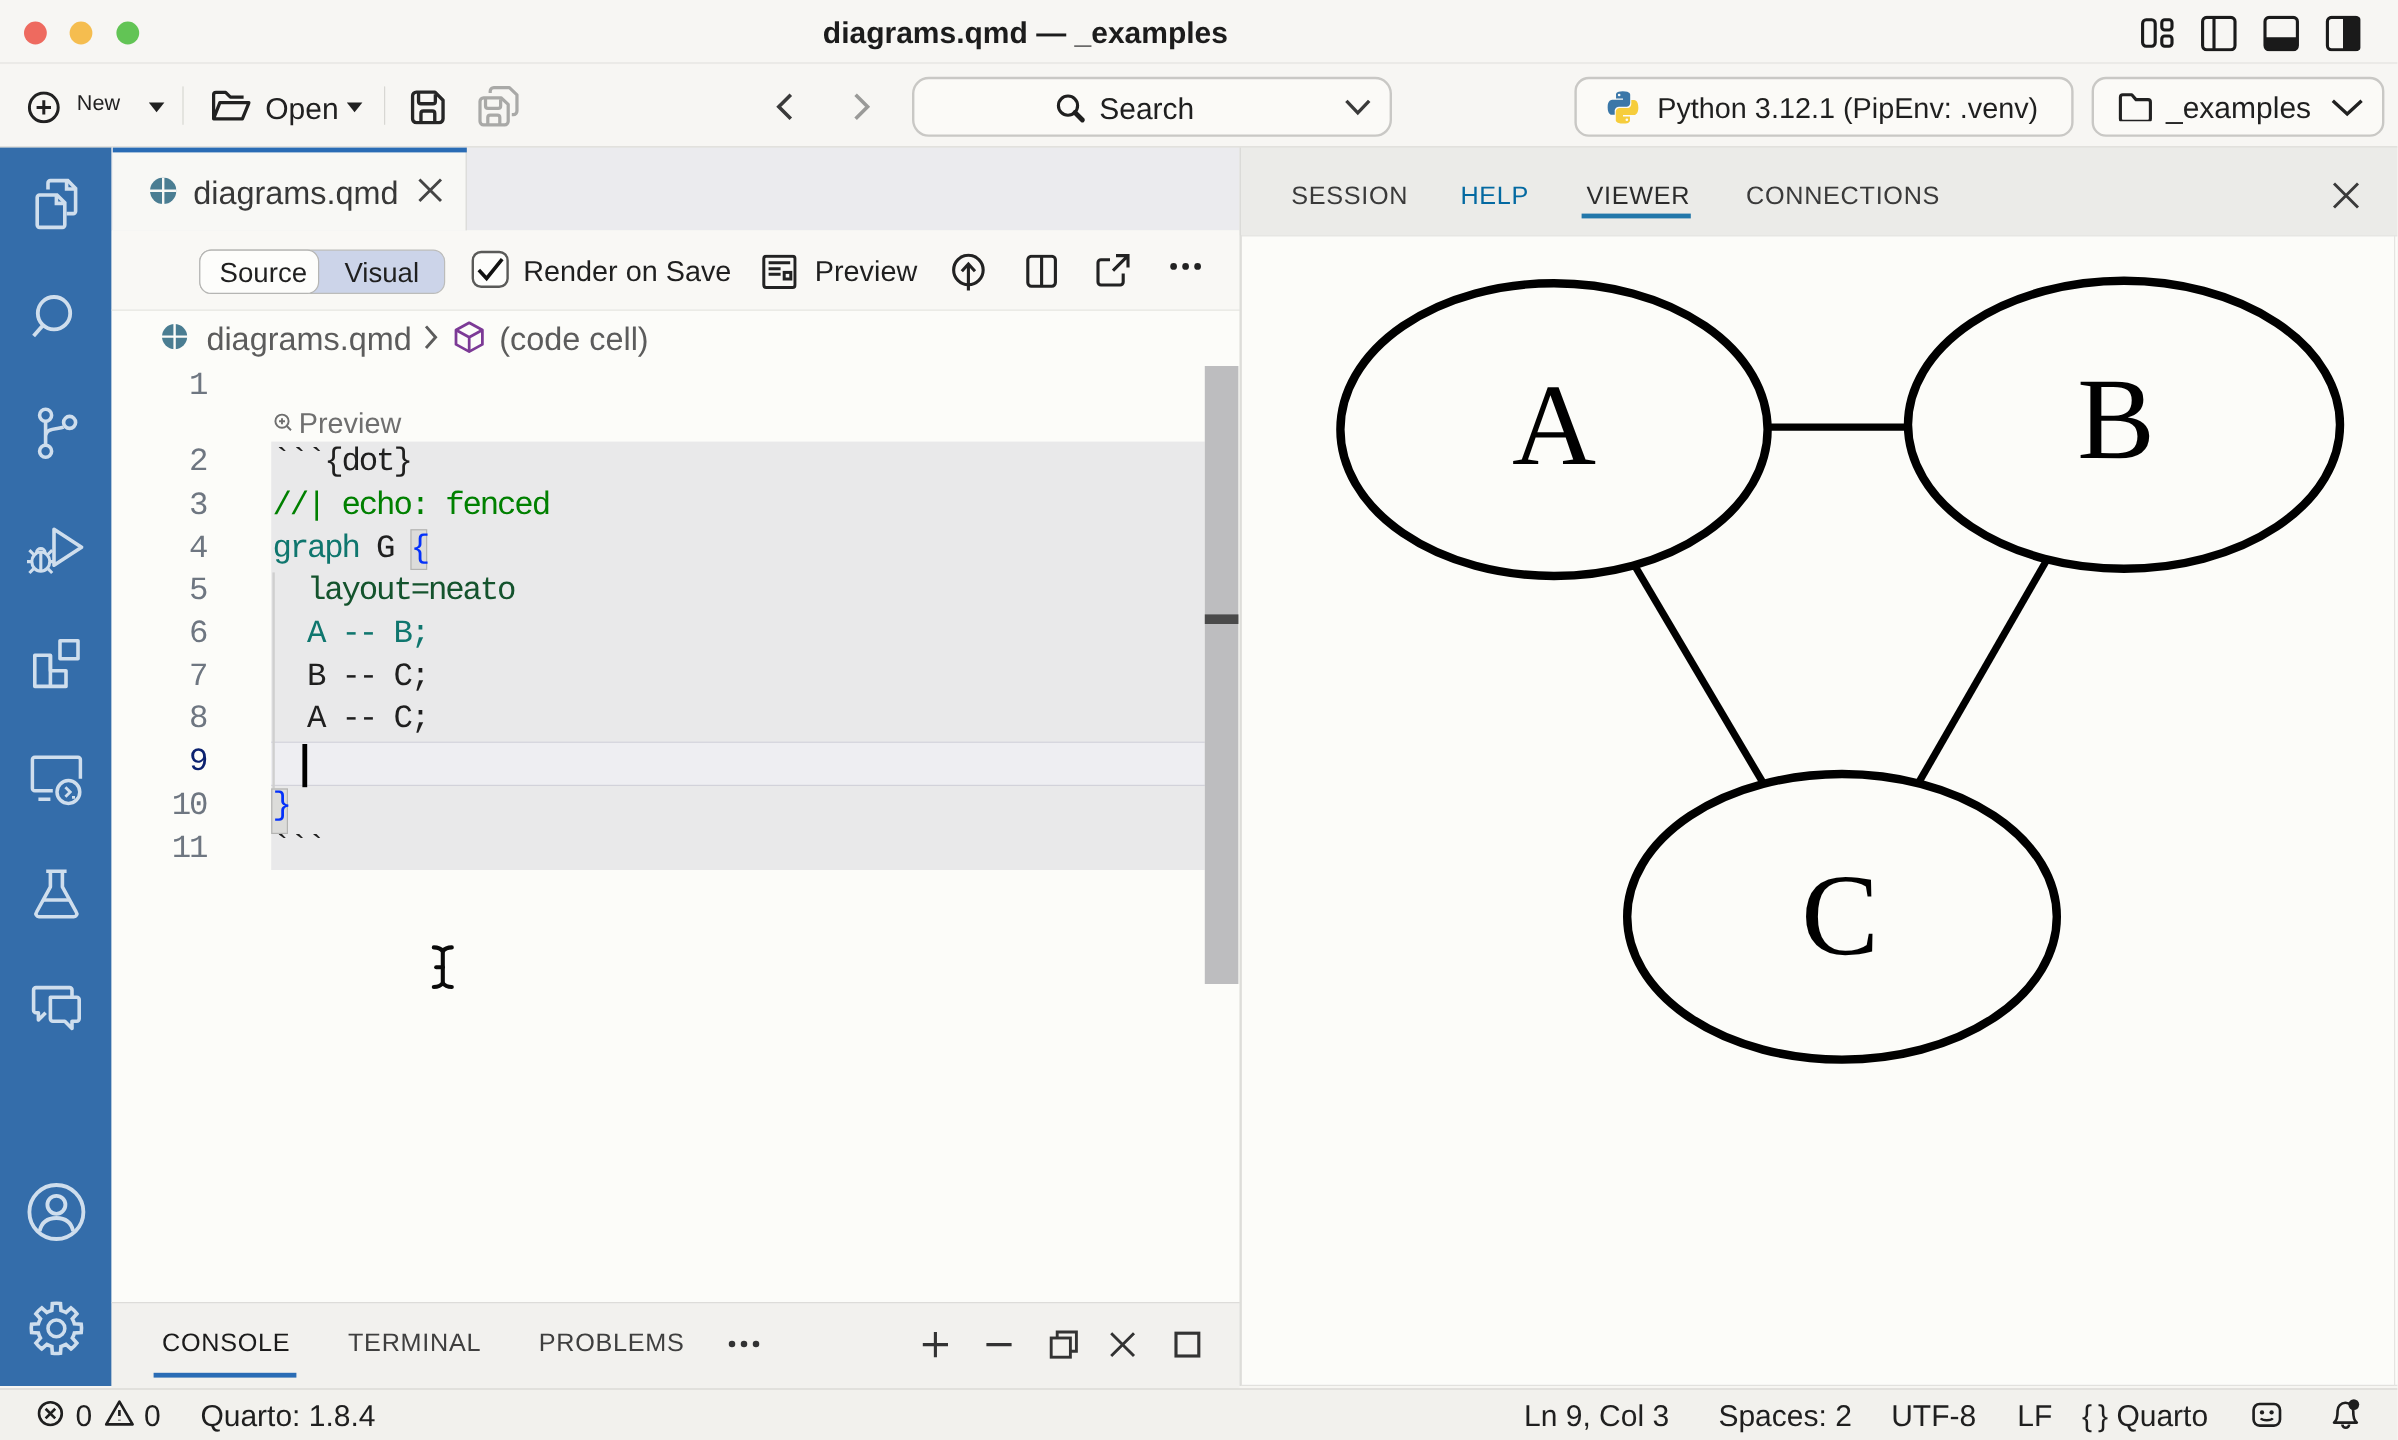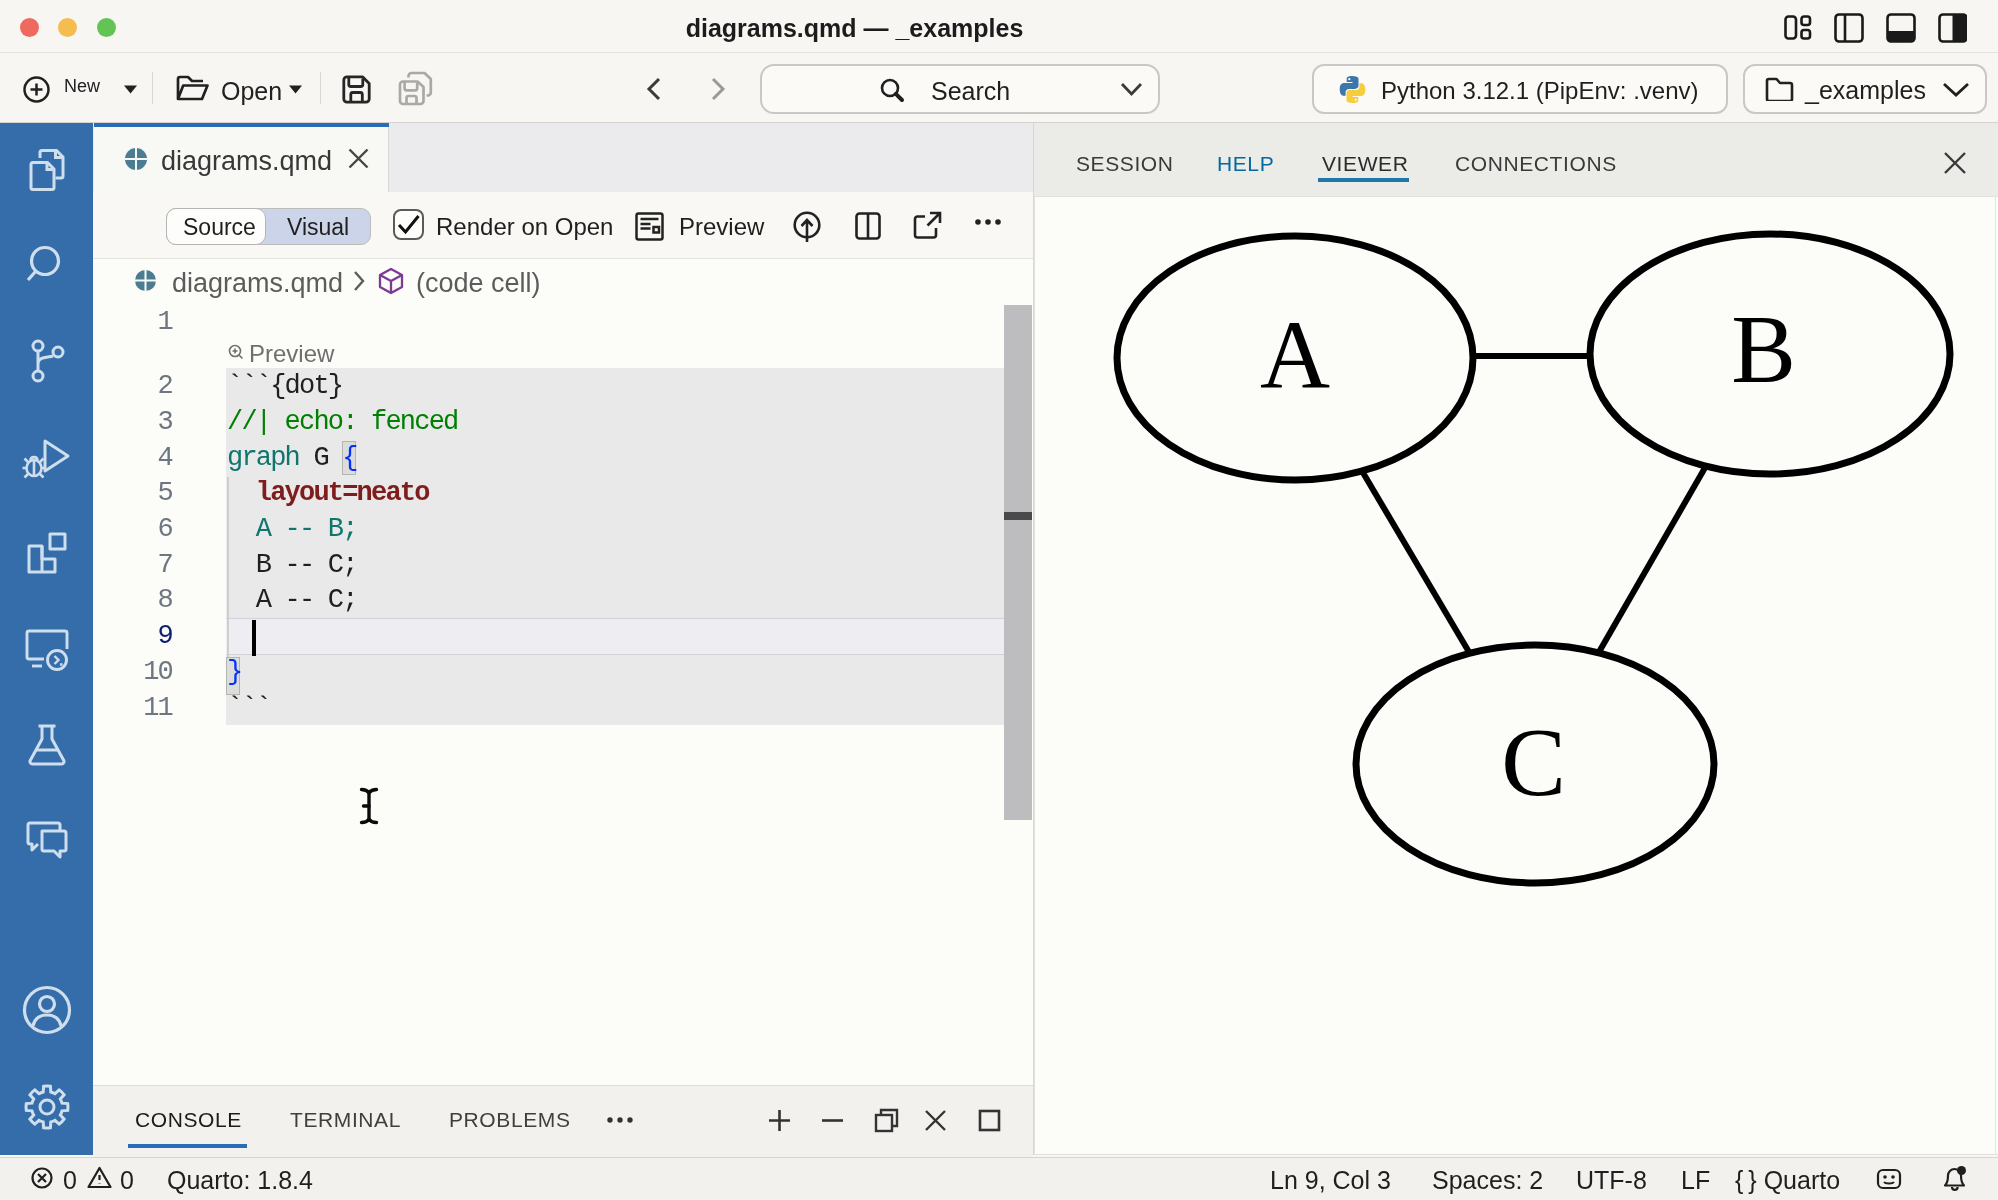--- a/index.html
+++ b/index.html
@@ -82,21 +82,21 @@
   </svg>
 <svg class="abs" style="left:707px;top:76px;" width="22" height="26" viewBox="0 0 22 26">
     <path d="M6 3 L16 13 L6 23" fill="none" stroke="#9a9a98" stroke-width="3"></path>
   </svg>
 
 <div class="abs" style="left:760px;top:64px;width:400px;height:50px;background:#fbfaf7;border:2px solid #c9c8c5;border-radius:14px;"></div>
 <svg class="abs" style="left:879px;top:77px;" width="26" height="26" viewBox="0 0 26 26">
   <circle cx="11" cy="11" r="8" fill="none" stroke="#1f1f1f" stroke-width="2.6"></circle>
   <line x1="16.8" y1="16.8" x2="23" y2="23" stroke="#1f1f1f" stroke-width="4" stroke-linecap="round"></line>
 </svg>
-<div class="abs" style="left:916px;top:77px;font-size:25px;color:#1f1f1f;margin-left:15px;">Search</div>
+<div class="abs" style="left:916px;top:77px;font-size:25px;color:#1f1f1f;">Search</div>
 <svg class="abs" style="left:1120px;top:82px;" width="23" height="15" viewBox="0 0 23 15">
     <path d="M2 2 L11.5 12 L21 2" fill="none" stroke="#3a3a3a" stroke-width="2.8"></path>
   </svg>
 
 <div class="abs" style="left:1312px;top:64px;width:416px;height:50px;background:#fbfaf7;border:2px solid #c9c8c5;border-radius:12px;"></div>
 <svg class="abs" style="left:1337px;top:74px;" width="31" height="31" viewBox="0 0 31 31">
   <path d="M15.3 2 c-6 0-5.6 2.6-5.6 2.6 v3.4 h5.8 v1.1 H7 c0 0-4.3-.5-4.3 6.2 0 6.7 3.7 6.4 3.7 6.4 h2.2 v-3.1 c0 0-.1-3.7 3.6-3.7 h5.9 c0 0 3.4.1 3.4-3.3 V5 c0 0 .5-3-6.2-3 z m-3 2.1 a1.1 1.1 0 1 1 0 2.2 1.1 1.1 0 0 1 0-2.2 z" fill="#3b77a8"></path>
   <path d="M15.7 29 c6 0 5.6-2.6 5.6-2.6 v-3.4 h-5.8 v-1.1 H24 c0 0 4.3.5 4.3-6.2 0-6.7-3.7-6.4-3.7-6.4 h-2.2 v3.1 c0 0 .1 3.7-3.6 3.7 h-5.9 c0 0-3.4-.1-3.4 3.3 V26 c0 0-.5 3 6.2 3 z m3-2.1 a1.1 1.1 0 1 1 0-2.2 1.1 1.1 0 0 1 0 2.2 z" fill="#f6cd3c"></path>
 </svg>
 <div class="abs" style="left:1381px;top:77px;font-size:24px;color:#1f1f1f;">Python 3.12.1 (PipEnv: .venv)</div>
@@ -191,21 +191,21 @@
 </svg>
 
 <div class="abs" style="left:166px;top:208px;width:205px;height:37px;background:#ccd4e9;border:1px solid #bcbcba;border-radius:10px;"></div>
 <div class="abs" style="left:166px;top:208px;width:100px;height:37px;background:#fdfdfb;border:1px solid #b5b5b3;border-radius:10px;"></div>
 <div class="abs" style="left:183px;top:214px;font-size:23px;color:#1f1f1f;">Source</div>
 <div class="abs" style="left:287px;top:214px;font-size:23px;color:#1f1f1f;">Visual</div>
 <div class="abs" style="left:393px;top:209px;width:31px;height:31px;background:#fdfdfb;border:2.5px solid #5a5a58;border-radius:8px;"></div>
 <svg class="abs" style="left:397px;top:214px;" width="24" height="21" viewBox="0 0 24 21">
     <path d="M2 11 L8.5 18 L21.5 2" fill="none" stroke="#111" stroke-width="3"></path>
   </svg>
-<div class="abs" style="left:436px;top:213px;font-size:24px;color:#1f1f1f;">Render on Open</div>
+<div class="abs" style="left:436px;top:213px;font-size:24px;color:#1f1f1f;">Render on Save</div>
 <svg class="abs" style="left:635px;top:212px;" width="29" height="29" viewBox="0 0 29 29">
   <g fill="none" stroke="#222" stroke-width="2.5">
     <rect x="1.5" y="1.5" width="26" height="26" rx="2"></rect>
     <path d="M5.5 7 h18 M5.5 12 h10 M5.5 16.5 h10"></path>
     <rect x="18.5" y="15" width="5.5" height="5.5"></rect>
   </g>
 </svg>
 <div class="abs" style="left:679px;top:213px;font-size:24px;color:#1f1f1f;">Preview</div>
 <svg class="abs" style="left:792px;top:211px;" width="30" height="33" viewBox="0 0 30 33">
   <circle cx="15" cy="14" r="12.3" fill="none" stroke="#222" stroke-width="2.6"></circle>
@@ -259,21 +259,21 @@
 <div class="abs mono" style="left:93px;top:654px;width:79px;height:36px;line-height:36px;font-size:27px;letter-spacing:-1.8px;color:#6e7681;text-align:right;">10</div>
 <div class="abs mono" style="left:93px;top:690px;width:79px;height:36px;line-height:36px;font-size:27px;letter-spacing:-1.8px;color:#6e7681;text-align:right;">11</div>
 <svg class="abs" style="left:228px;top:344px;" width="17" height="17" viewBox="0 0 17 17">
   <circle cx="7" cy="7" r="5.5" fill="none" stroke="#6f6f6f" stroke-width="1.6"></circle>
   <path d="M7 4.5 v5 M4.5 7 h5 M11 11 l3.5 3.5" fill="none" stroke="#6f6f6f" stroke-width="1.6"></path>
 </svg>
 <div class="abs" style="left:249px;top:340px;font-size:24px;color:#6f6f6f;">Preview</div>
 <div class="abs mono" style="left:227px;top:368px;font-size:27px;letter-spacing:-1.8px;line-height:36px;white-space:pre;color:#1f1f1f;">```{dot}</div>
 <div class="abs mono" style="left:227px;top:404px;font-size:27px;letter-spacing:-1.8px;line-height:36px;white-space:pre;color:#008000;text-align:center;">//| echo: fenced</div>
 <div class="abs mono" style="left:227px;top:440px;font-size:27px;letter-spacing:-1.8px;line-height:36px;white-space:pre;"><span style="color:#0f766e;">graph</span><span style="color:#1f1f1f;"> G </span><span style="color:#0431fa;">{</span></div>
-<div class="abs mono" style="left:227px;top:475px;font-size:27px;letter-spacing:-1.8px;line-height:36px;white-space:pre;color:#7f1d1d;font-weight:bold;">  layout=neato</div>
+<div class="abs mono" style="left:227px;top:475px;font-size:27px;letter-spacing:-1.8px;line-height:36px;white-space:pre;color:#14532d;">  layout=neato</div>
 <div class="abs mono" style="left:227px;top:511px;font-size:27px;letter-spacing:-1.8px;line-height:36px;white-space:pre;color:#0f766e;">  A -- B;</div>
 <div class="abs mono" style="left:227px;top:547px;font-size:27px;letter-spacing:-1.8px;line-height:36px;white-space:pre;color:#1f1f1f;">  B -- C;</div>
 <div class="abs mono" style="left:227px;top:582px;font-size:27px;letter-spacing:-1.8px;line-height:36px;white-space:pre;color:#1f1f1f;">  A -- C;</div>
 <div class="abs mono" style="left:227px;top:654px;font-size:27px;letter-spacing:-1.8px;line-height:36px;white-space:pre;color:#0431fa;">}</div>
 <div class="abs mono" style="left:227px;top:690px;font-size:27px;letter-spacing:-1.8px;line-height:36px;white-space:pre;color:#1f1f1f;">```</div>
 <div class="abs" style="left:252px;top:620px;width:4px;height:36px;background:#000;"></div>
 <div class="abs" style="left:1004px;top:305px;width:28px;height:515px;background:#bdbdbf;"></div>
 <div class="abs" style="left:1004px;top:512px;width:28px;height:8px;background:#4a4a4a;"></div>
 
 <div class="abs" style="left:135px;top:1108px;font-size:21px;letter-spacing:0.6px;color:#1b1b1b;">CONSOLE</div>

